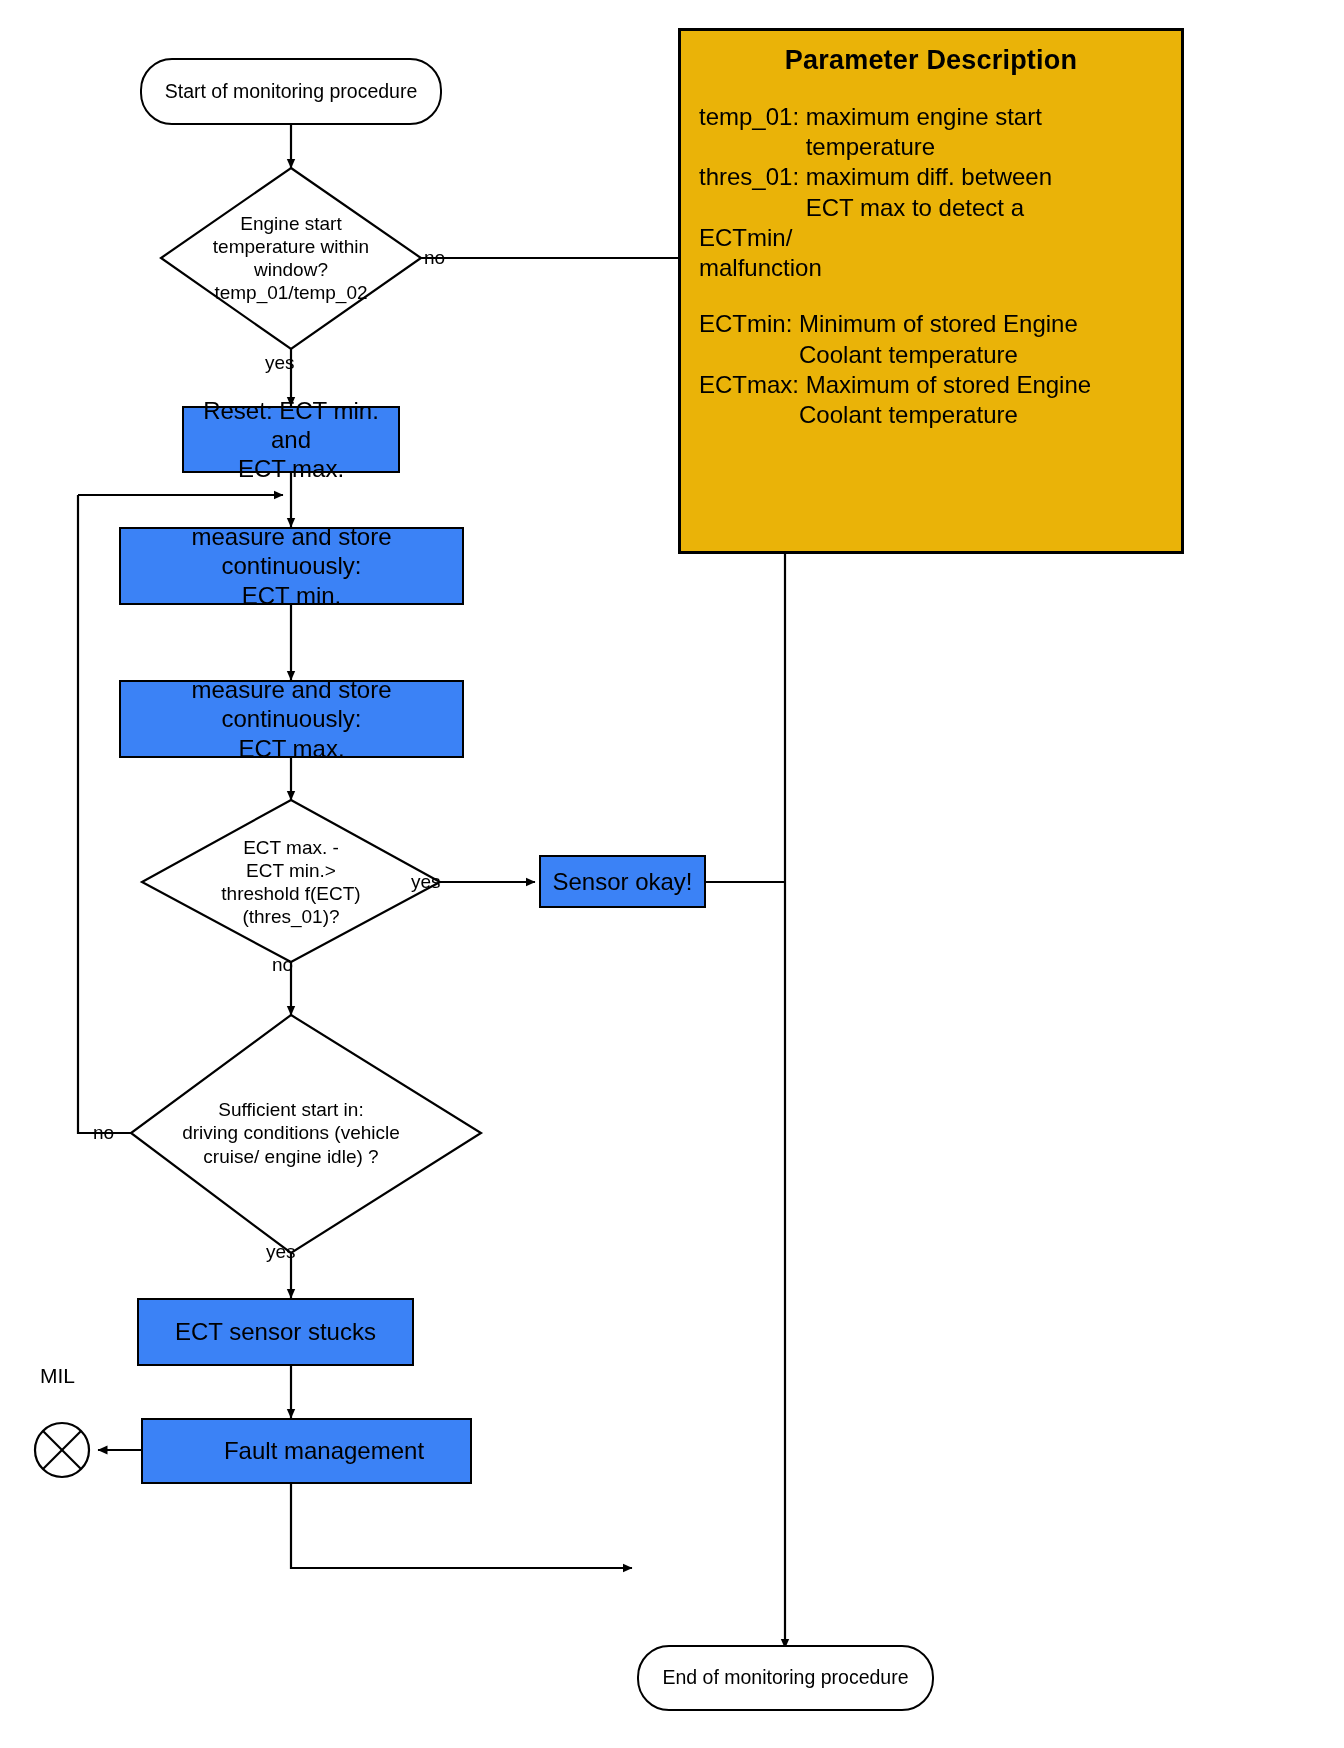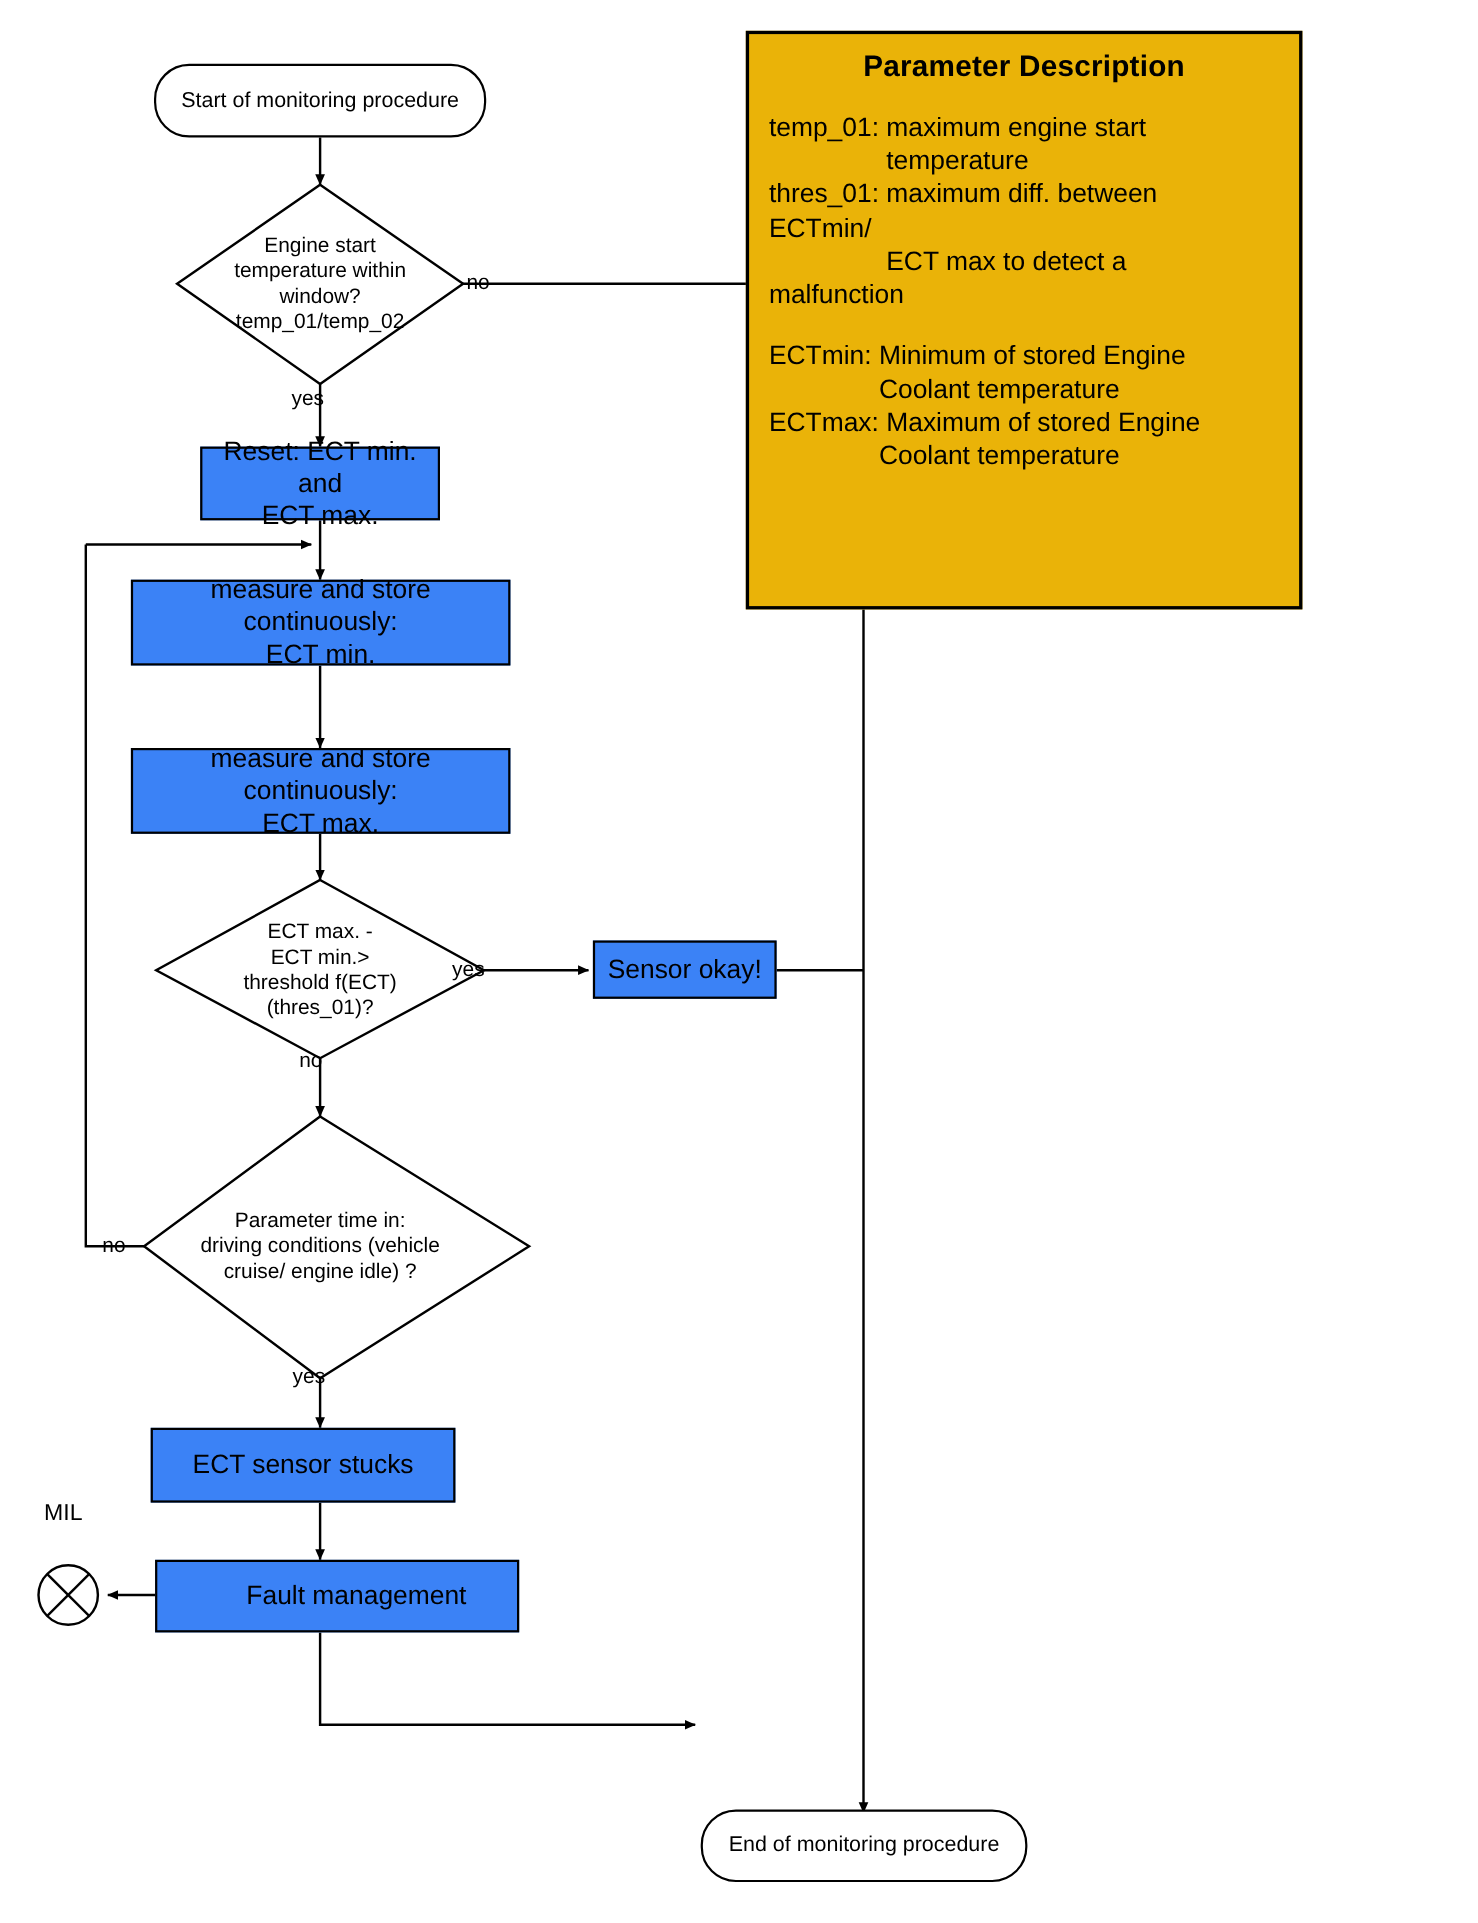--- a/index.html
+++ b/index.html
@@ -177,21 +177,21 @@
 threshold f(ECT)
 (thres_01)?</div>
 
   <div class="edge-label" style="left:411px; top:872px;">yes</div>
   <div class="edge-label" style="left:272px; top:955px;">no</div>
 
   <div class="node process" style="left:539px; top:855px; width:167px; height:53px;">
     <span>Sensor okay!</span>
   </div>
 
-  <div class="decision-label" style="left:160px; top:1087px; width:262px; height:92px; white-space:pre-line;">Parameter time in:
+  <div class="decision-label" style="left:160px; top:1087px; width:262px; height:92px; white-space:pre-line;">Sufficient start in:
 driving conditions (vehicle
 cruise/ engine idle) ?</div>
 
   <div class="edge-label" style="left:93px; top:1123px;">no</div>
   <div class="edge-label" style="left:266px; top:1242px;">yes</div>
 
   <div class="node process" style="left:137px; top:1298px; width:277px; height:68px;">
     <span>ECT sensor stucks</span>
   </div>
 
@@ -204,22 +204,22 @@
   <div class="node terminator" style="left:637px; top:1645px; width:297px; height:66px;">
     <span>End of monitoring procedure</span>
   </div>
 
   <div class="param-box" style="left:678px; top:28px; width:506px; height:526px;">
     <div class="param-title">Parameter Description</div>
     <div>
       <div class="param-line">temp_01: maximum engine start</div>
       <div class="param-line">                temperature</div>
       <div class="param-line">thres_01: maximum diff. between</div>
+      <div class="param-line">                ECT max to detect a</div>
       <div class="param-line">ECTmin/</div>
-      <div class="param-line">                ECT max to detect a</div>
       <div class="param-line">malfunction</div>
       <div class="param-gap"></div>
       <div class="param-line">ECTmin: Minimum of stored Engine</div>
       <div class="param-line">               Coolant temperature</div>
       <div class="param-line">ECTmax: Maximum of stored Engine</div>
       <div class="param-line">               Coolant temperature</div>
     </div>
   </div>
 
 </div>

